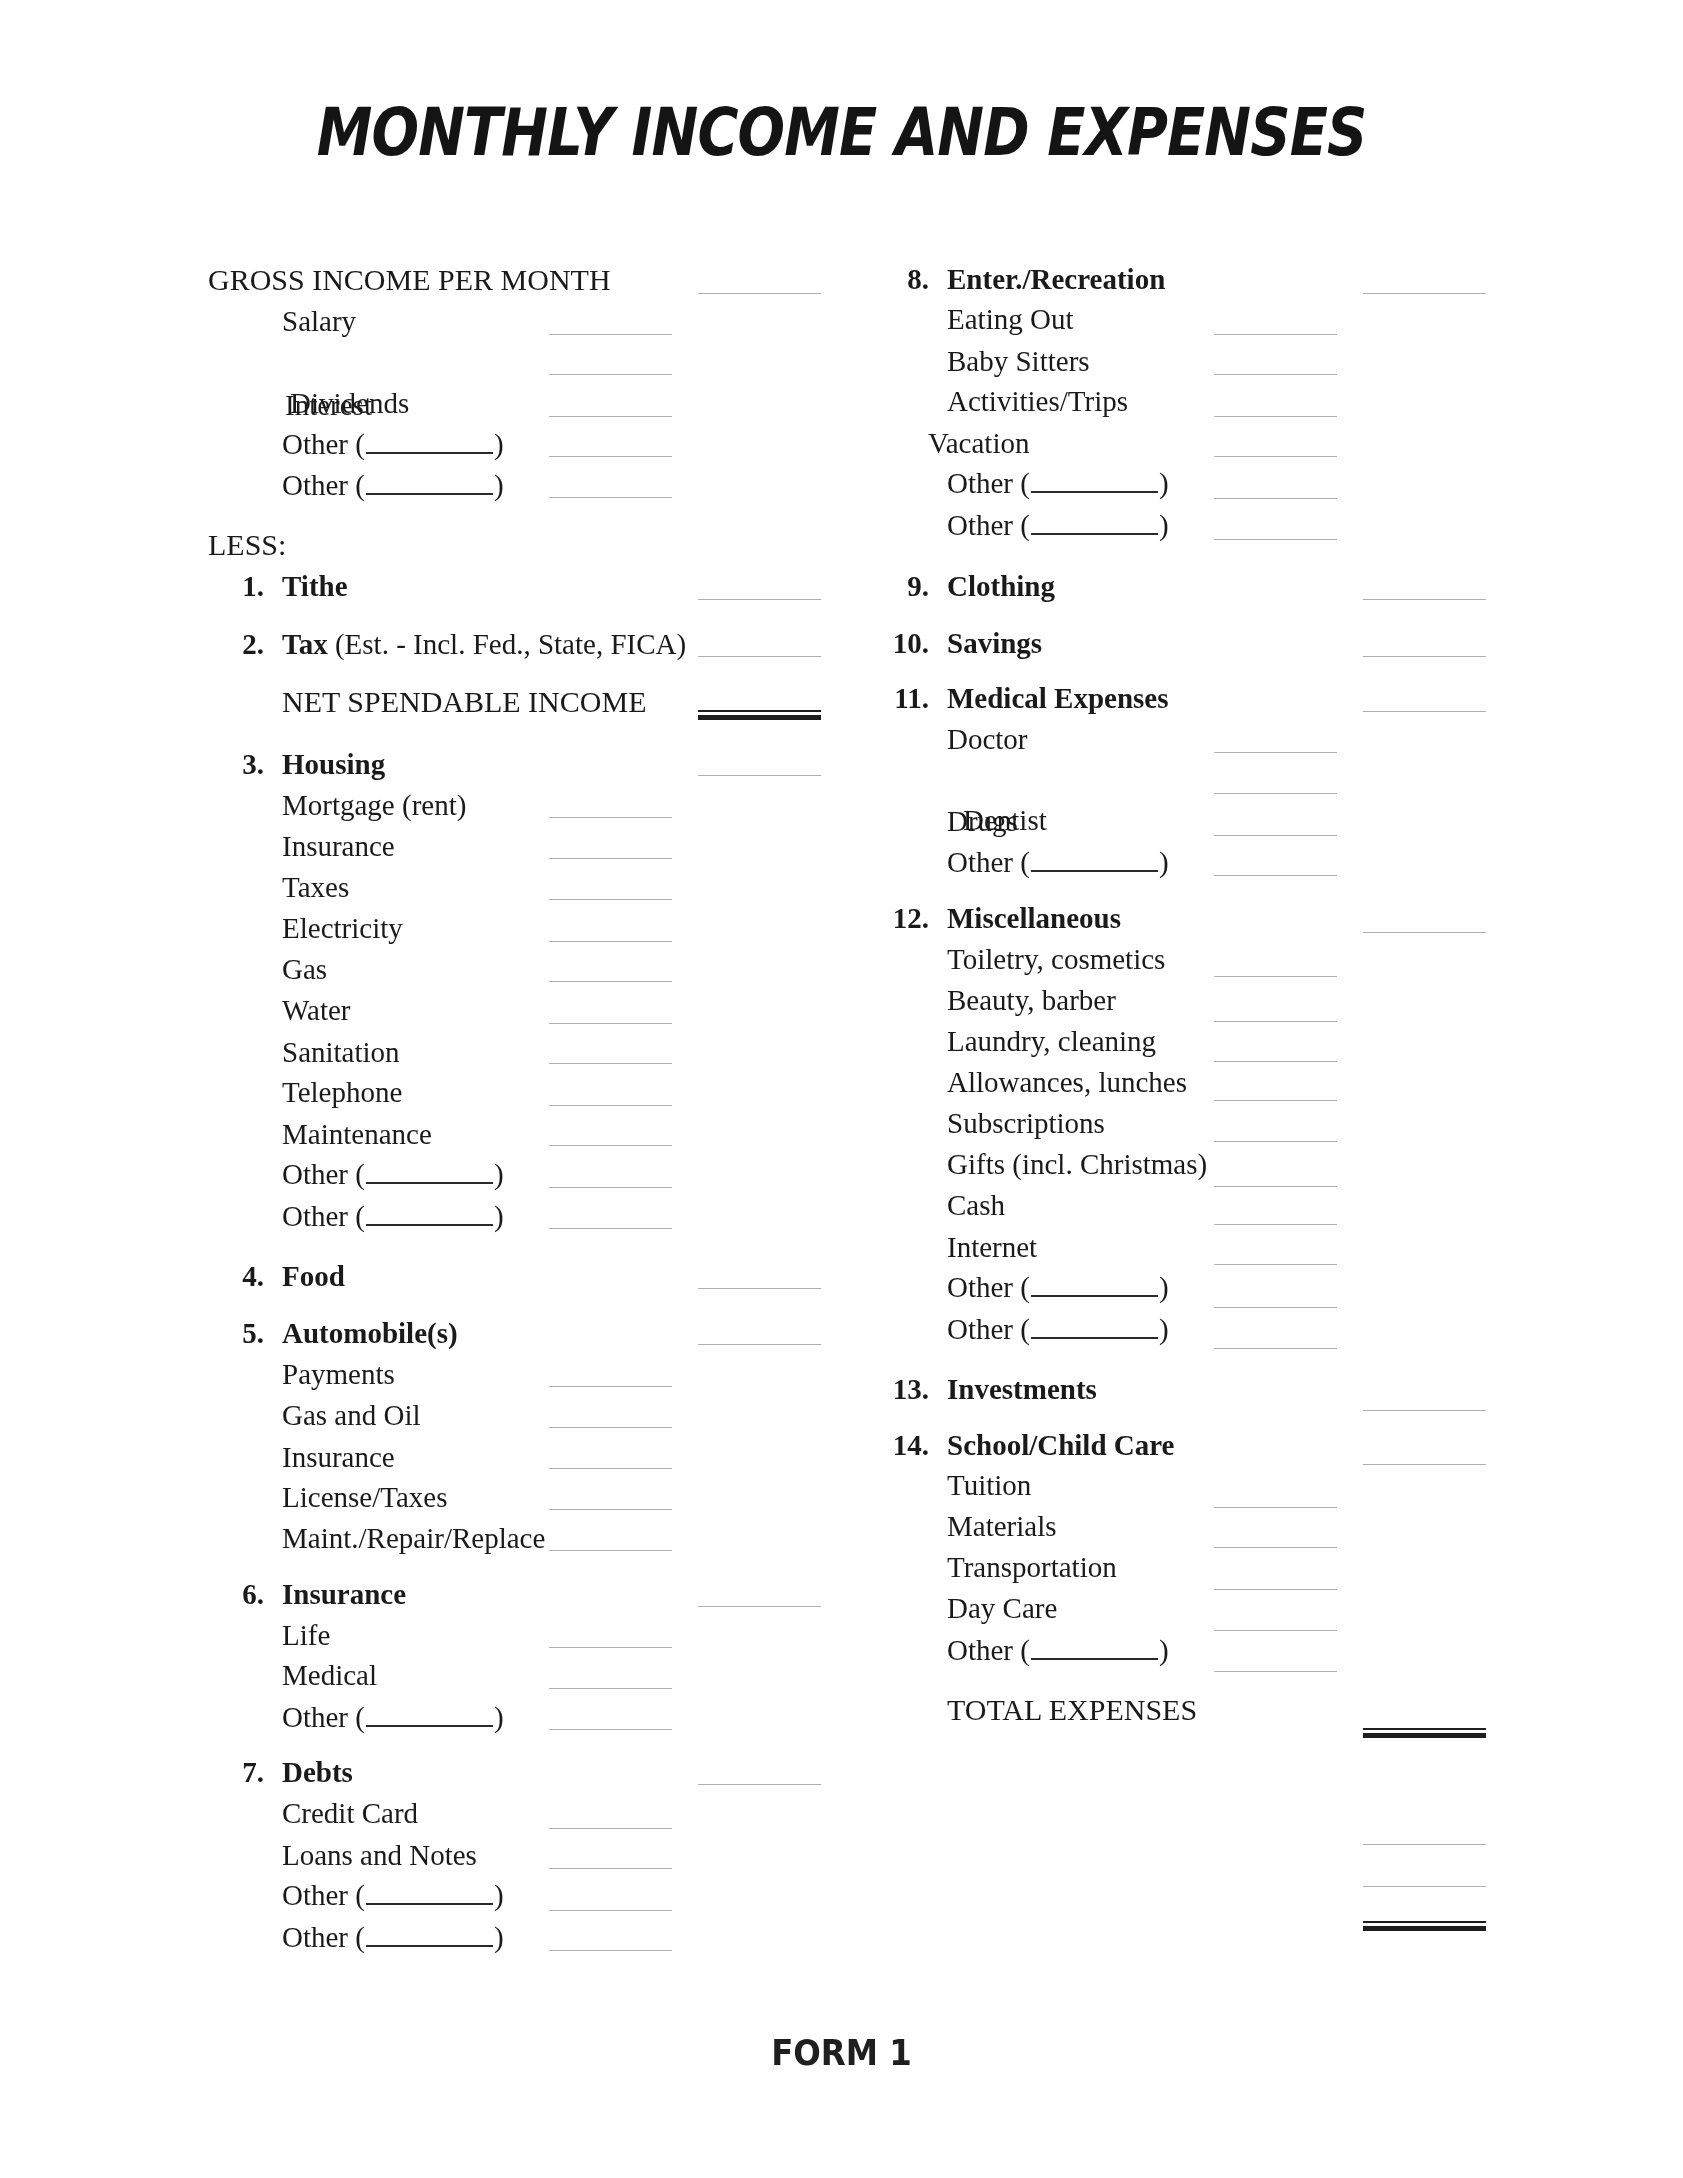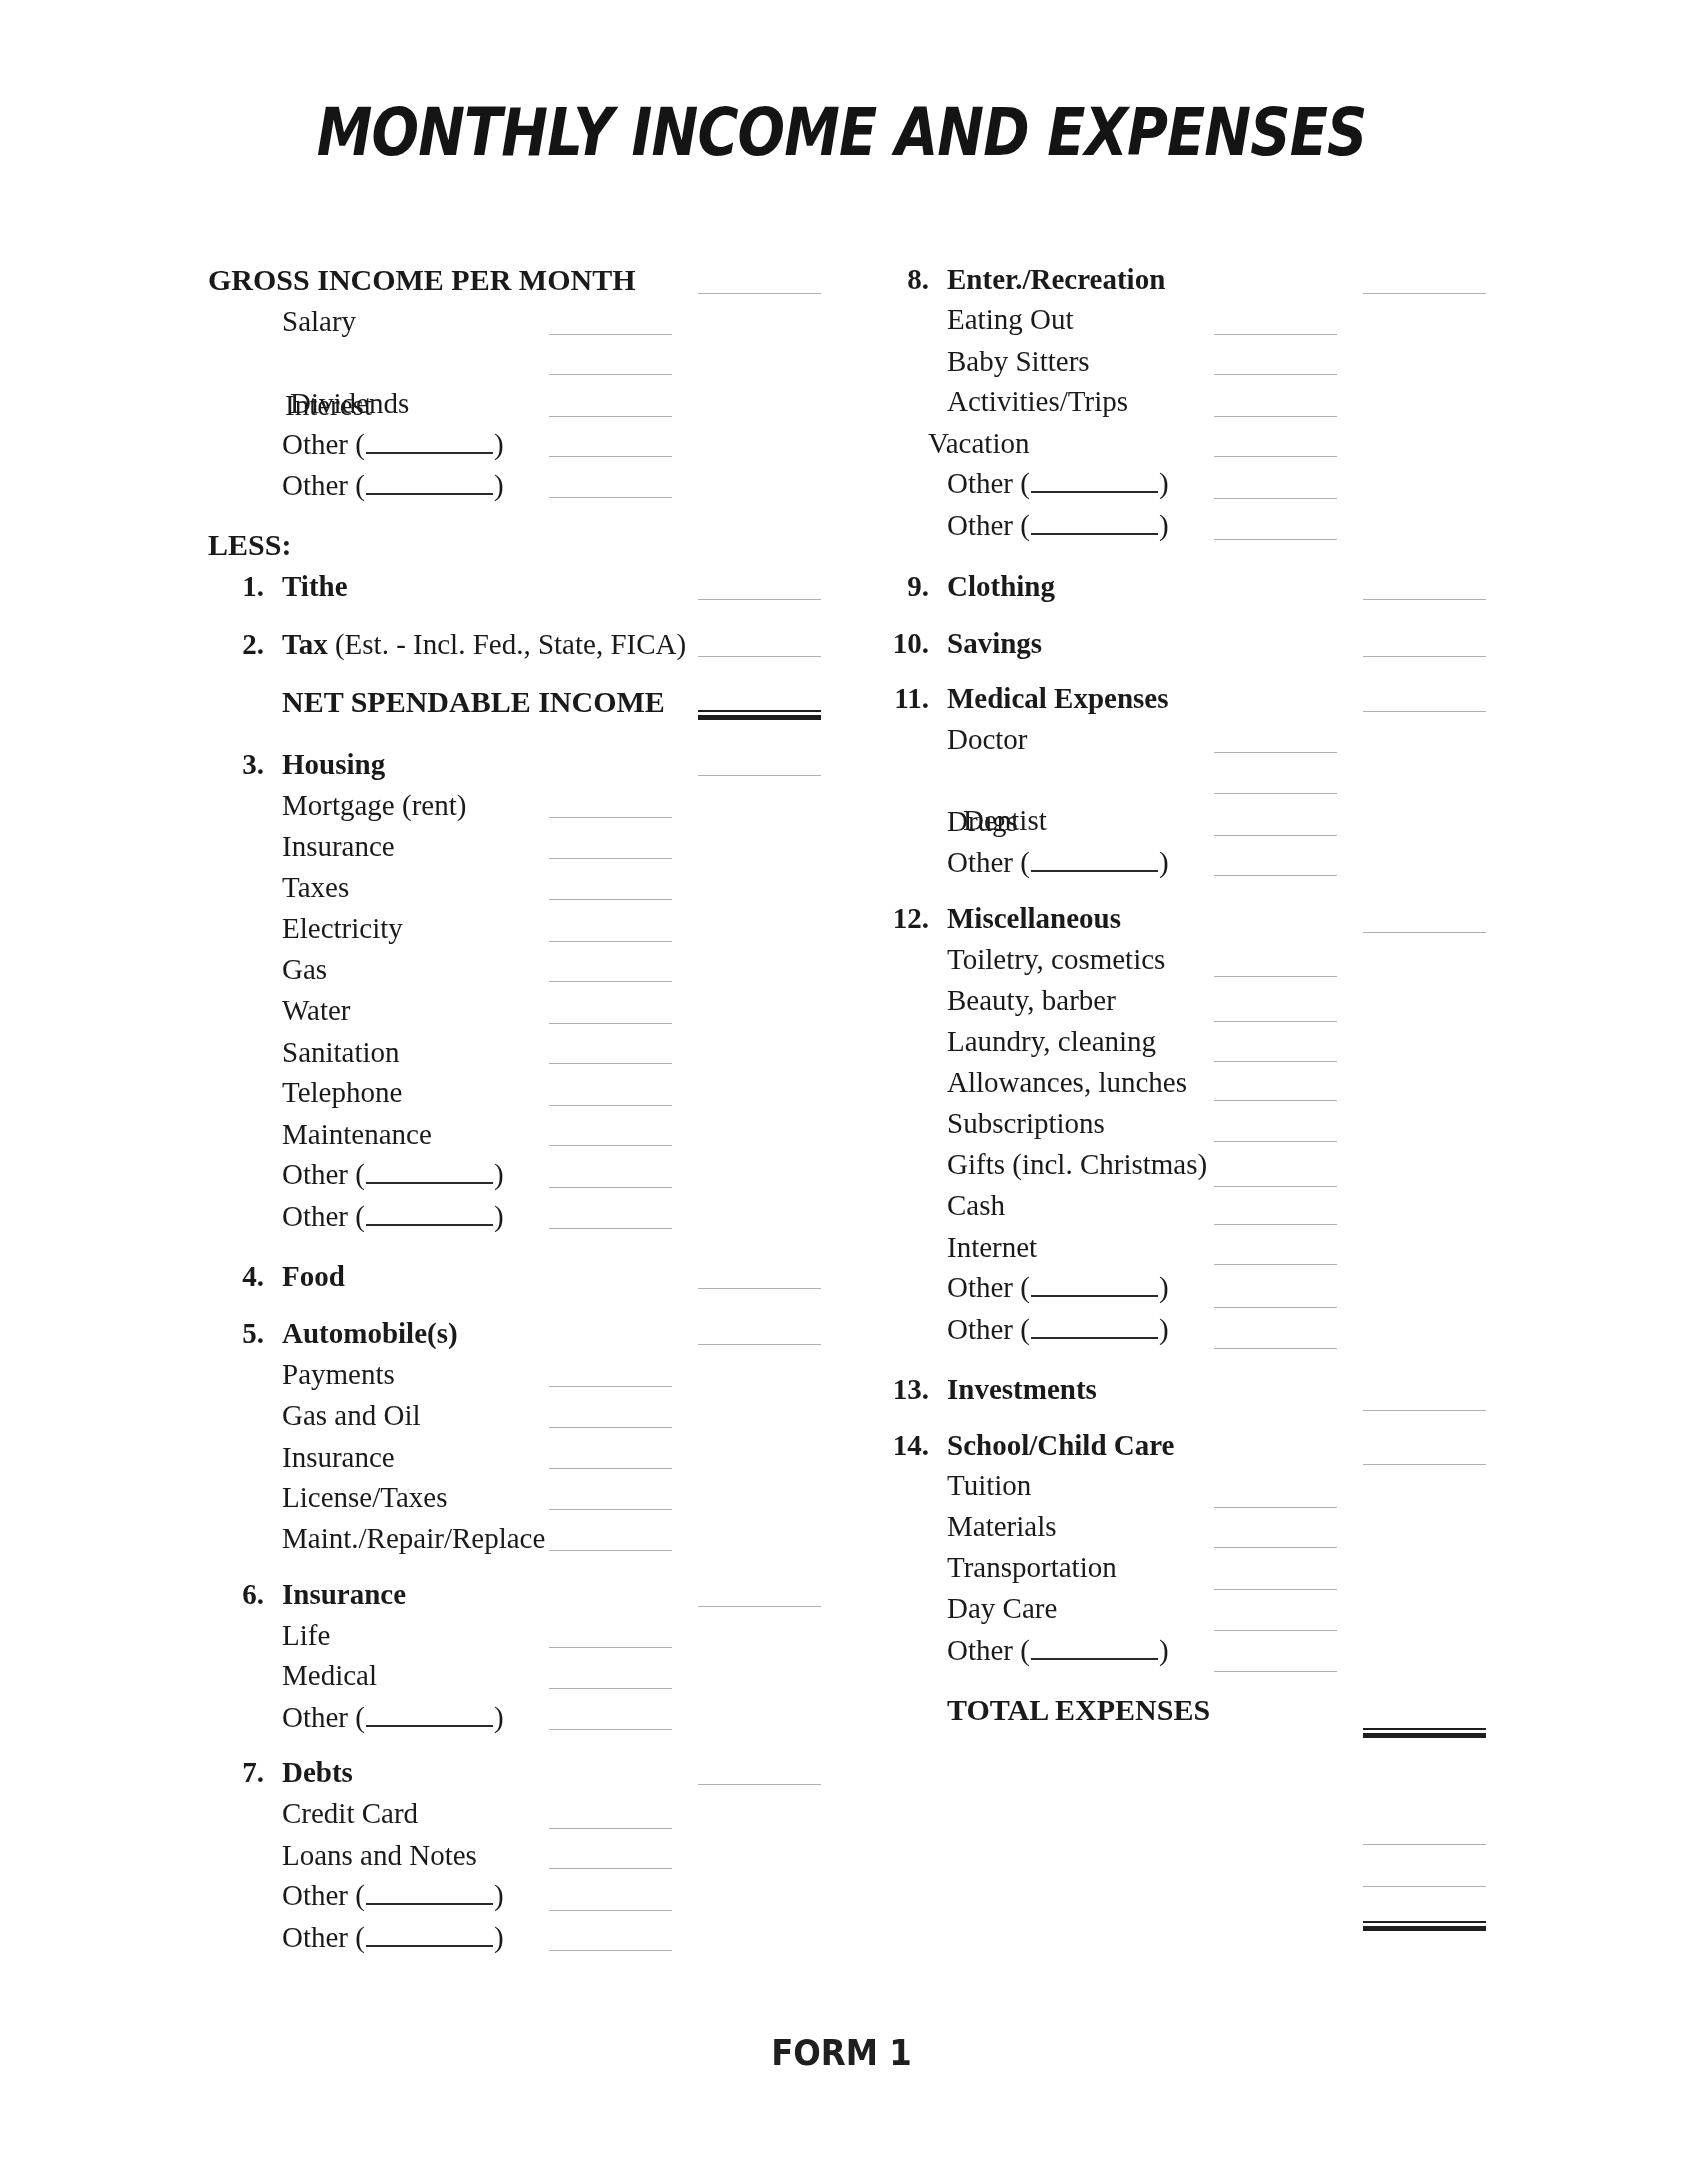--- a/index.html
+++ b/index.html
@@ -2,21 +2,21 @@
 <html><head>
 <meta charset="utf-8">
 <style>
   html, body { margin: 0; padding: 0; background: #ffffff; }
   body { width: 1683px; height: 2178px; position: relative; overflow: hidden; color: #1a1a1a; font-family: "Liberation Serif", "DejaVu Serif", serif; }
   .title { position: absolute; left: 0; width: 1683px; top: 95px; text-align: center; font-family: "DejaVu Sans", sans-serif; font-weight: bold; font-style: italic; font-size: 65px; letter-spacing: -1px; transform: scaleX(0.86); transform-origin: 842px 0; color: #141414; }
   .footer { position: absolute; left: 0; width: 1683px; top: 2032px; text-align: center; font-family: "DejaVu Sans", sans-serif; font-weight: bold; font-size: 36px; transform: scaleX(0.9); transform-origin: 842px 0; color: #1f1f1f; }
   .row { position: absolute; height: 40px; line-height: 40px; white-space: nowrap; font-size: 29px; }
   .hd { font-weight: bold; }
   .num { position: absolute; font-weight: bold; text-align: right; width: 48px; font-size: 29px; line-height: 40px; height: 40px; }
-  .sec { font-weight: bold; font-size: 30px; }
+  .sec { font-weight: normal; font-size: 30px; }
   .blank { display: inline-block; width: 127px; border-bottom: 2px solid #2a2a2a; height: 26px; vertical-align: baseline; margin: 0 1px; }
   .line { position: absolute; height: 0; border-top: 1.5px solid #b0b0b0; width: 123px; }
   .dbl { position: absolute; width: 123px; height: 12px; }
   .dbl .a { position: absolute; left: 0; right: 0; top: 0; border-top: 2px solid #1e1e1e; }
   .dbl .b { position: absolute; left: 0; right: 0; top: 5px; border-top: 5px solid #1e1e1e; }
   .normal { font-weight: normal; }
 </style>
 </head>
 <body>
 

